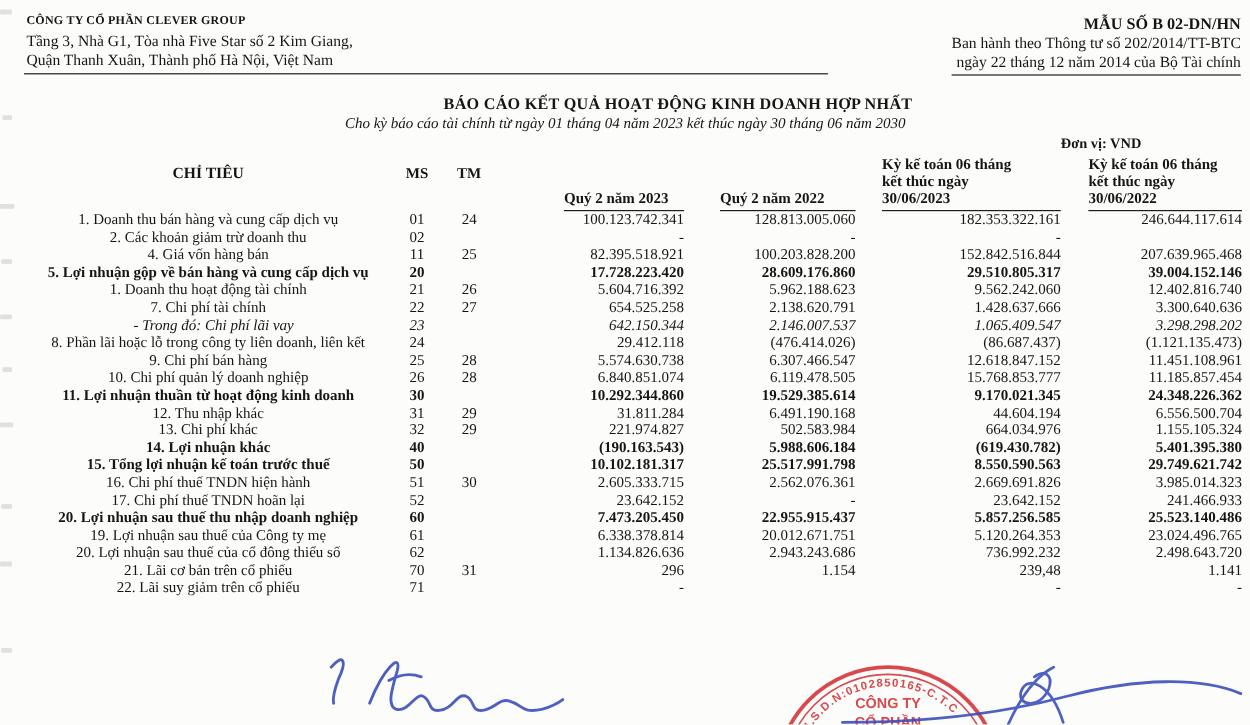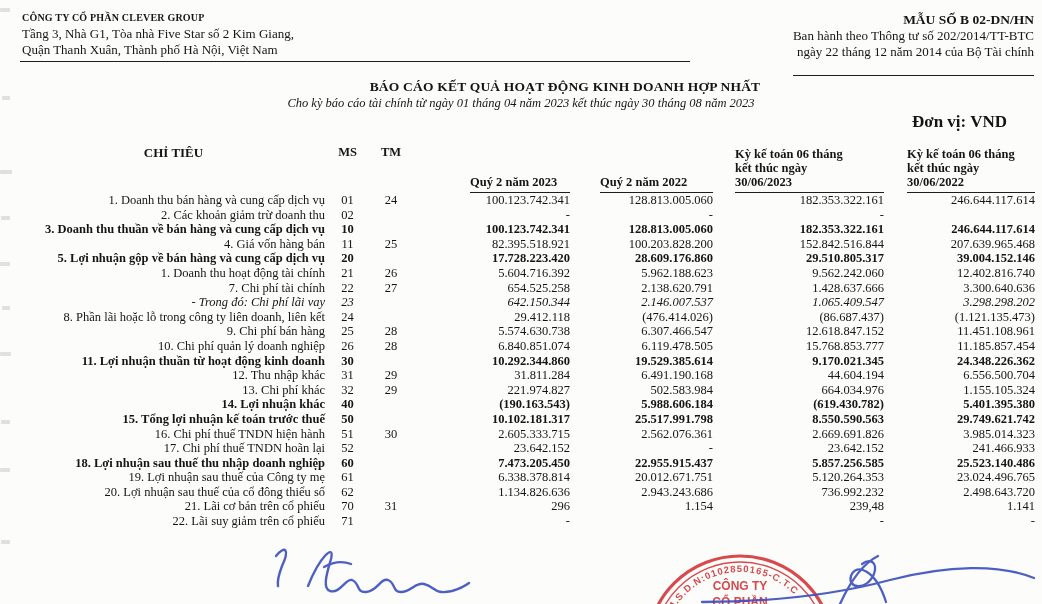--- a/index.html
+++ b/index.html
@@ -8,43 +8,43 @@
     background:#fcfcfa;color:#151515;
     font-family:"Liberation Serif","DejaVu Serif",serif;
   }
   .scan-mark{position:absolute;background:#c8c8c2;opacity:.55;border-radius:1px;}
 
   
   .company{position:absolute;left:22px;top:10px;font-size:13px;line-height:16px;}
   .company .name{font-weight:bold;font-size:10px;letter-spacing:.2px;}
   .top-rule{position:absolute;left:20px;top:61px;width:670px;border-top:1.6px solid #1e1e1e;}
   .form-block{position:absolute;right:8px;top:12px;text-align:right;font-size:13px;line-height:16px;
-    border-bottom:1.6px solid #1e1e1e;padding-bottom:15px;}
+    border-bottom:1.6px solid #1e1e1e;padding-bottom:2px;}
   .form-block .code{font-weight:bold;font-size:13.5px;}
 
   .title{position:absolute;left:0;top:79px;width:100%;text-align:center;font-weight:bold;font-size:13.5px;letter-spacing:.2px;padding-left:44px;}
   .subtitle{position:absolute;left:0;top:96px;width:100%;text-align:center;font-style:italic;font-size:12.5px;}
 
   
   table.report{position:absolute;left:22px;top:112px;width:1013px;border-collapse:collapse;table-layout:fixed;font-size:12.5px;}
   col.c-item{width:303px;} col.c-ms{width:45px;} col.c-tm{width:42px;}
   col.c-v1{width:158px;} col.c-v2{width:143px;} col.c-v3{width:171px;} col.c-v4{width:151px;}
   th{font-weight:bold;padding:0;}
   th.item{text-align:center;vertical-align:middle;font-size:13px;}
   th.ms,th.tm{text-align:center;vertical-align:middle;}
   th.vh{text-align:right;vertical-align:bottom;}
   .colhead{display:inline-block;white-space:pre-line;line-height:14px;padding-bottom:3px;
     border-bottom:1.4px solid #1e1e1e;font-size:12.5px;}
   .colhead.center{text-align:left;}
   .colhead.right{text-align:left;}
   .w1{width:100px;} .w2{width:113px;} .w3{width:149px;} .w4{width:128px;}
-  .unit{display:block;text-align:center;font-weight:bold;font-size:17px;margin-bottom:15px;}
+  .unit{display:block;text-align:left;font-weight:bold;font-size:12px;margin-bottom:3px;}
   thead tr{height:56px;}
   td{padding:0;vertical-align:middle;line-height:14.6px;}
-  td.item{text-align:right;}
+  td.item{text-align:center;}
   td.ms,td.tm{text-align:center;}
   td.num{text-align:right;}
   tr.bold td{font-weight:bold;}
   tr.italic td{font-style:italic;}
   tr.indent td.item{padding-left:9px;}
 
   
   .sig{position:absolute;pointer-events:none;}
   .stamp-wrap{position:absolute;left:628px;top:548px;width:224px;height:56px;overflow:hidden;}
 </style>
@@ -69,21 +69,21 @@
 </div>
 <div class="top-rule"></div>
 
 <div class="form-block">
   <div class="code">MẪU SỐ B 02-DN/HN</div>
   <div>Ban hành theo Thông tư số 202/2014/TT-BTC</div>
   <div>ngày 22 tháng 12 năm 2014 của Bộ Tài chính</div>
 </div>
 
 <div class="title">BÁO CÁO KẾT QUẢ HOẠT ĐỘNG KINH DOANH HỢP NHẤT</div>
-<div class="subtitle">Cho kỳ báo cáo tài chính từ ngày 01 tháng 04 năm 2023 kết thúc ngày 30 tháng 08 năm 2023</div>
+<div class="subtitle">Cho kỳ báo cáo tài chính từ ngày 01 tháng 04 năm 2023 kết thúc ngày 30 tháng 06 năm 2030</div>
 
 <table class="report">
   <colgroup>
     <col class="c-item">
       <col class="c-ms">
       <col class="c-tm">
     <col class="c-v1">
       <col class="c-v2">
       <col class="c-v3">
       <col class="c-v4">
@@ -124,29 +124,20 @@
       </tr>
       <tr>
         <td class="item">2. Các khoản giảm trừ doanh thu</td>
         <td class="ms">02</td>
         <td class="tm"></td>
         <td class="num">-</td>
         <td class="num">-</td>
         <td class="num">-</td>
         <td class="num"></td>
       </tr>
-      <tr class="bold">
-        <td class="item">3. Doanh thu thuần về bán hàng và cung cấp dịch vụ</td>
-        <td class="ms">10</td>
-        <td class="tm"></td>
-        <td class="num">100.123.742.341</td>
-        <td class="num">128.813.005.060</td>
-        <td class="num">182.353.322.161</td>
-        <td class="num">246.644.117.614</td>
-      </tr>
       <tr>
         <td class="item">4. Giá vốn hàng bán</td>
         <td class="ms">11</td>
         <td class="tm">25</td>
         <td class="num">82.395.518.921</td>
         <td class="num">100.203.828.200</td>
         <td class="num">152.842.516.844</td>
         <td class="num">207.639.965.468</td>
       </tr>
       <tr class="bold">
@@ -269,21 +260,21 @@
       <tr>
         <td class="item">17. Chi phí thuế TNDN hoãn lại</td>
         <td class="ms">52</td>
         <td class="tm"></td>
         <td class="num">23.642.152</td>
         <td class="num">-</td>
         <td class="num">23.642.152</td>
         <td class="num">241.466.933</td>
       </tr>
       <tr class="bold">
-        <td class="item">18. Lợi nhuận sau thuế thu nhập doanh nghiệp</td>
+        <td class="item">20. Lợi nhuận sau thuế thu nhập doanh nghiệp</td>
         <td class="ms">60</td>
         <td class="tm"></td>
         <td class="num">7.473.205.450</td>
         <td class="num">22.955.915.437</td>
         <td class="num">5.857.256.585</td>
         <td class="num">25.523.140.486</td>
       </tr>
       <tr>
         <td class="item">19. Lợi nhuận sau thuế của Công ty mẹ</td>
         <td class="ms">61</td>

